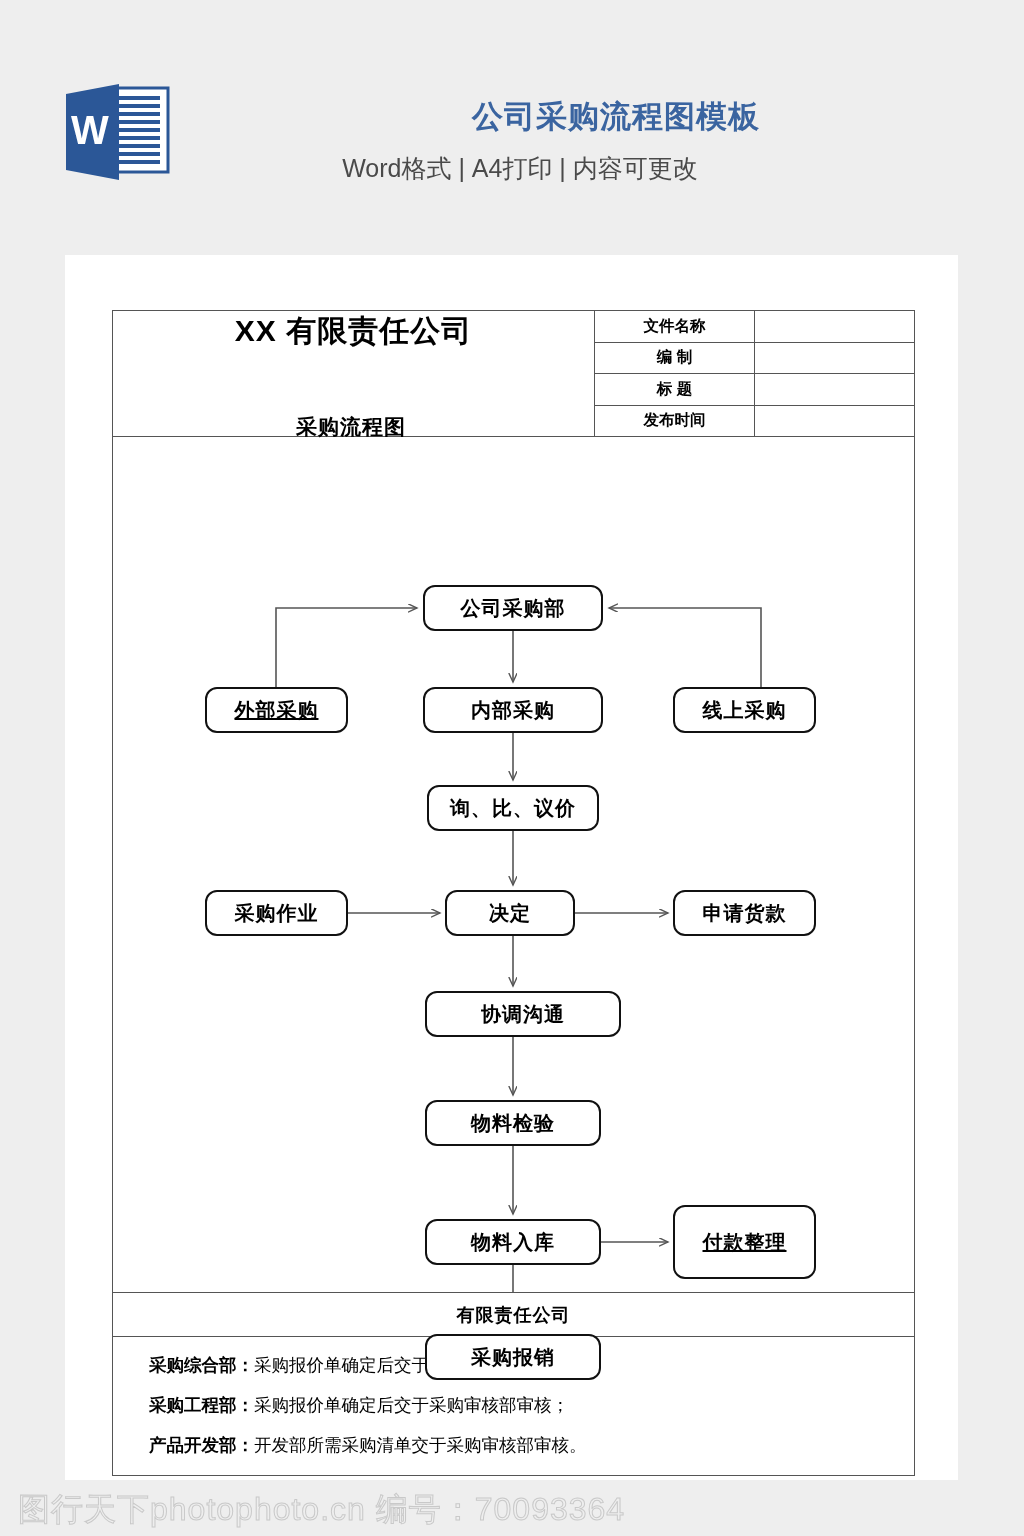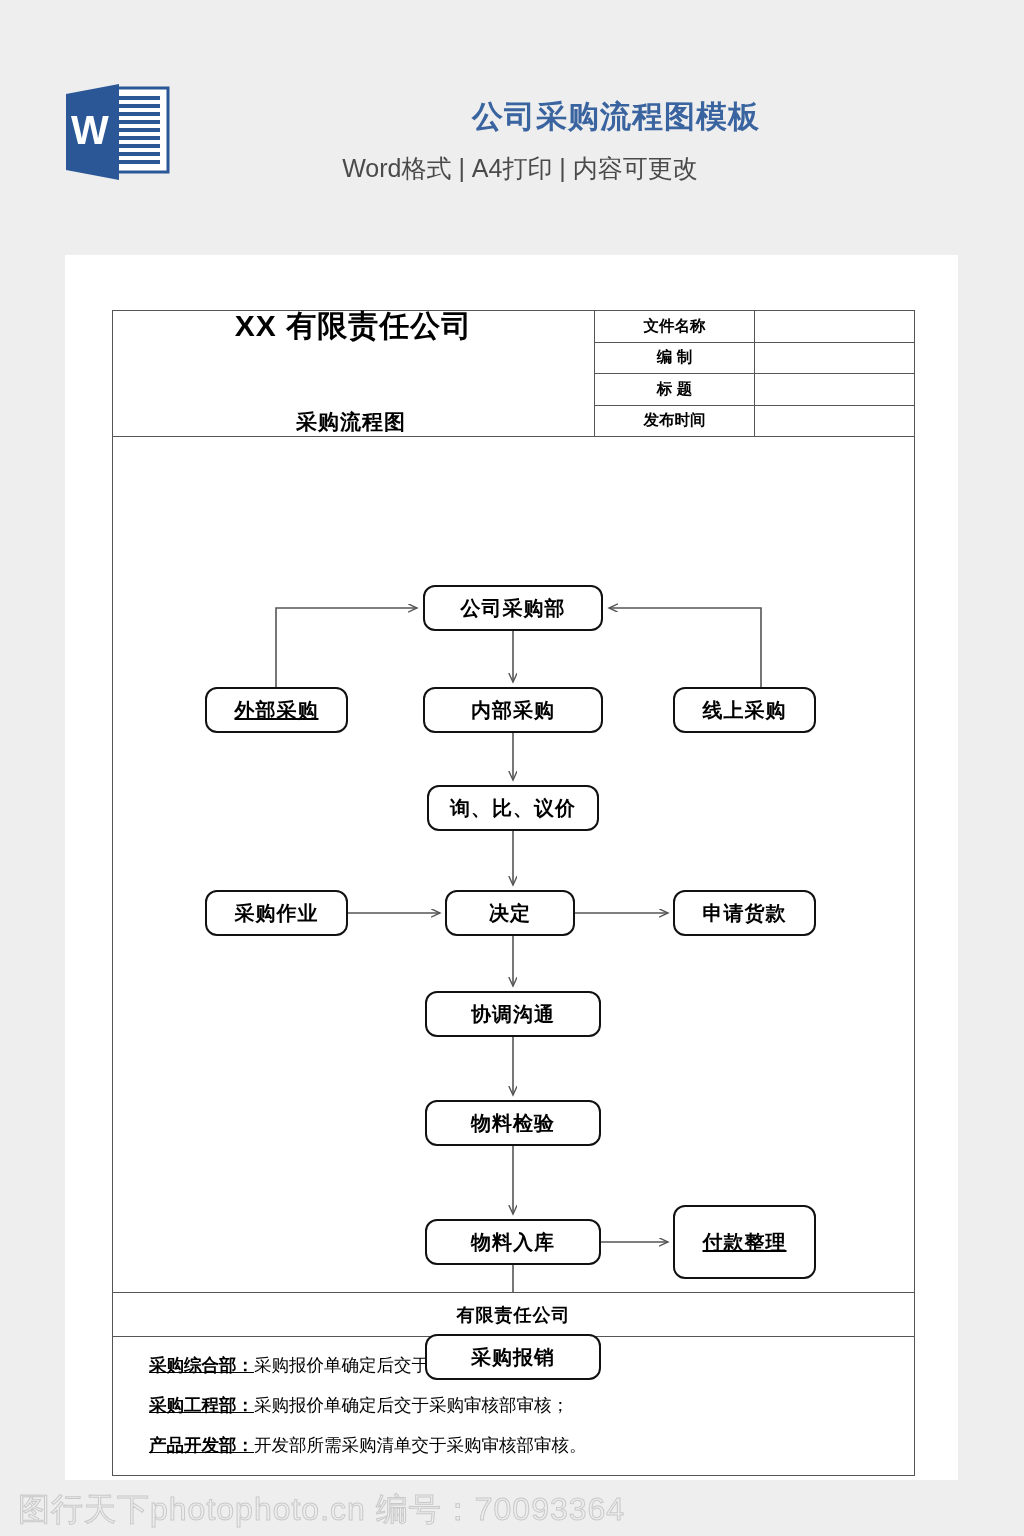--- a/index.html
+++ b/index.html
@@ -72,21 +72,21 @@
     border-bottom: 1.5px solid #555555;
     box-sizing: border-box;
   }
   #doc-header-left {
     width: 482px;
     box-sizing: border-box;
     border-right: 1.5px solid #555555;
     display: flex;
     flex-direction: column;
     align-items: center;
-    justify-content: flex-end;
+    justify-content: center;
     padding-top: 4px;
     gap: 48px;
   }
   #company-name {
     font-size: 30px;
     font-weight: bold;
     color: #000;
     letter-spacing: 1px;
     margin-bottom: 13px;
   }
@@ -165,21 +165,20 @@
   }
   .standard-line {
     font-size: 17.5px;
     color: #000;
     margin: 0 0 16px 0;
     white-space: nowrap;
   }
   .standard-line:last-child { margin-bottom: 0; }
   .standard-dept {
     font-weight: bold;
-    text-decoration: underline;
   }
 
   
   #watermark {
     position: absolute;
     left: 18px; top: 1488px;
     font-size: 32px;
     color: transparent;
     -webkit-text-stroke: 1px #c9c9c9;
     white-space: nowrap;
@@ -311,21 +310,21 @@
       </div>
 
       <div class="node" style="left:332px;top:453px;width:130px;height:46px;">
         <span>决定</span>
       </div>
 
       <div class="node" style="left:560px;top:453px;width:143px;height:46px;">
         <span>申请货款</span>
       </div>
 
-      <div class="node" style="left:312px;top:554px;width:176px;height:46px;">
+      <div class="node" style="left:312px;top:554px;width:196px;height:46px;">
         <span>协调沟通</span>
       </div>
 
       <div class="node" style="left:312px;top:663px;width:176px;height:46px;">
         <span>物料检验</span>
       </div>
 
       <div class="node" style="left:312px;top:782px;width:176px;height:46px;">
         <span>物料入库</span>
       </div>

